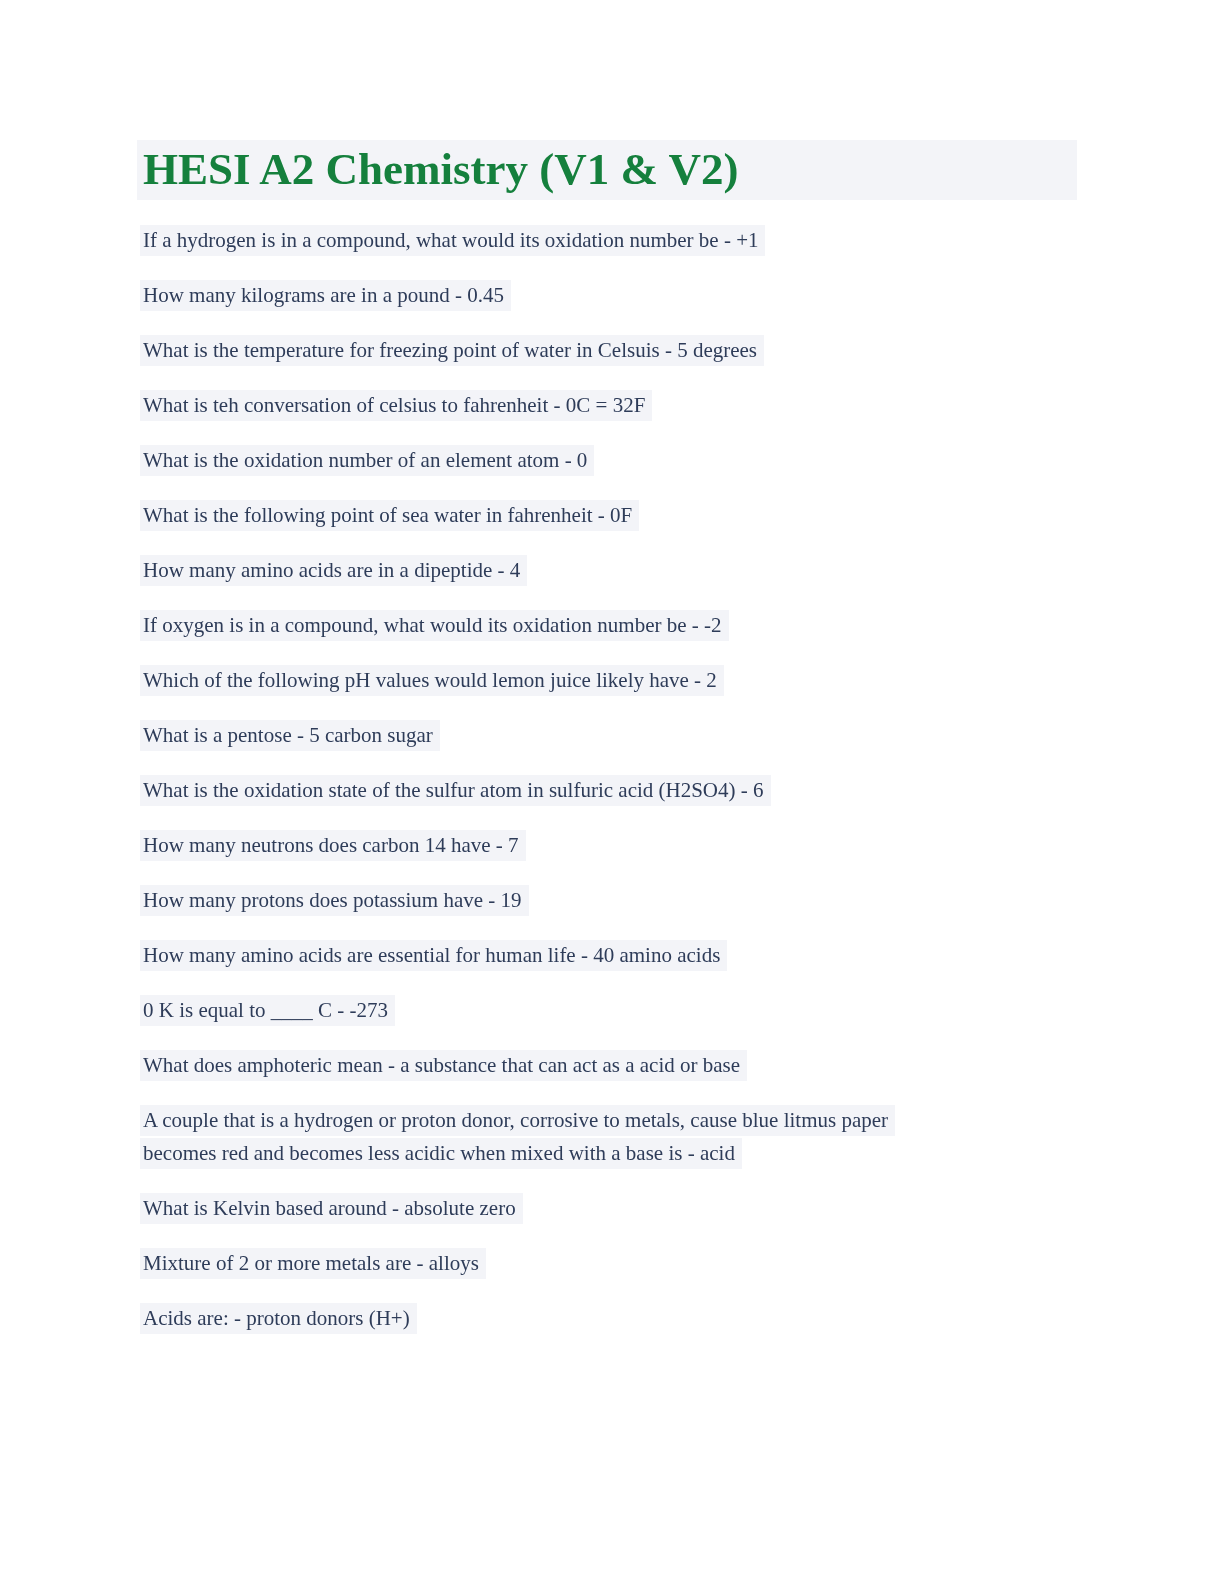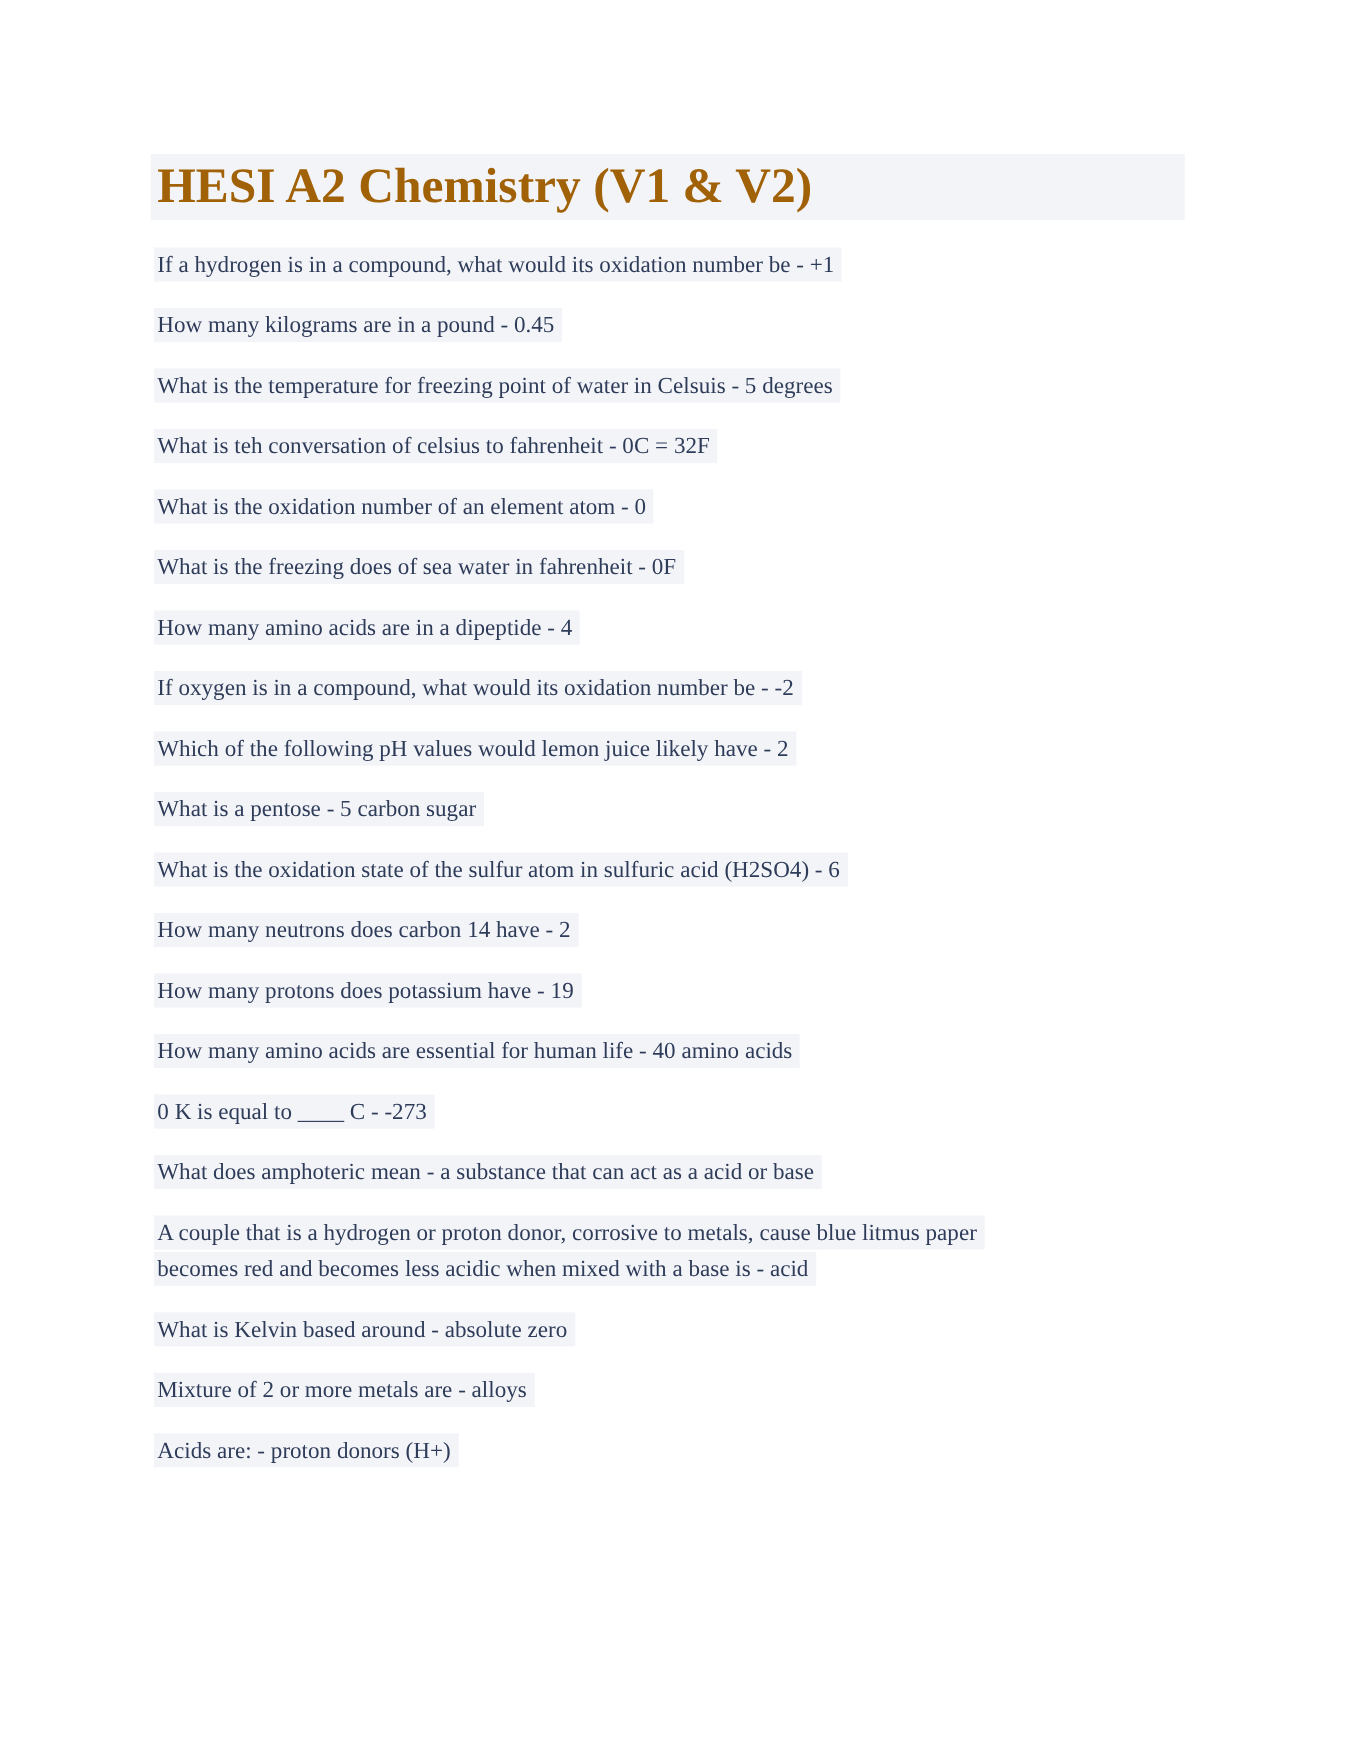--- a/index.html
+++ b/index.html
@@ -16,21 +16,21 @@
     padding: 140px 141px 0 143px;
     font-family: "Liberation Serif", "DejaVu Serif", serif;
     color: #2e3c59;
     overflow: hidden;
   }
   h1.title {
     margin: 0 0 24px 0;
     font-size: 45px;
     line-height: 48px;
     font-weight: bold;
-    color: #a16207;
+    color: #15803d;
     background: #f3f4f8;
     padding: 5px 0 7px 6px;
     margin-left: -6px;
     width: 940px;
     box-sizing: border-box;
     letter-spacing: 0px;
   }
   .qa-list p.line {
     margin: 0 0 22px 0;
     font-size: 21px;
@@ -49,27 +49,27 @@
 <body>
 
 <div class="page">
   <h1 class="title">HESI A2 Chemistry (V1 &amp; V2)</h1>
   <main class="qa-list">
       <p class="line"><span class="hl">If a hydrogen is in a compound, what would its oxidation number be - +1</span></p>
       <p class="line"><span class="hl">How many kilograms are in a pound - 0.45</span></p>
       <p class="line"><span class="hl">What is the temperature for freezing point of water in Celsuis - 5 degrees</span></p>
       <p class="line"><span class="hl">What is teh conversation of celsius to fahrenheit - 0C = 32F</span></p>
       <p class="line"><span class="hl">What is the oxidation number of an element atom - 0</span></p>
-      <p class="line"><span class="hl">What is the freezing does of sea water in fahrenheit - 0F</span></p>
+      <p class="line"><span class="hl">What is the following point of sea water in fahrenheit - 0F</span></p>
       <p class="line"><span class="hl">How many amino acids are in a dipeptide - 4</span></p>
       <p class="line"><span class="hl">If oxygen is in a compound, what would its oxidation number be - -2</span></p>
       <p class="line"><span class="hl">Which of the following pH values would lemon juice likely have - 2</span></p>
       <p class="line"><span class="hl">What is a pentose - 5 carbon sugar</span></p>
       <p class="line"><span class="hl">What is the oxidation state of the sulfur atom in sulfuric acid (H2SO4) - 6</span></p>
-      <p class="line"><span class="hl">How many neutrons does carbon 14 have - 2</span></p>
+      <p class="line"><span class="hl">How many neutrons does carbon 14 have - 7</span></p>
       <p class="line"><span class="hl">How many protons does potassium have - 19</span></p>
       <p class="line"><span class="hl">How many amino acids are essential for human life - 40 amino acids</span></p>
       <p class="line"><span class="hl">0 K is equal to ____ C - -273</span></p>
       <p class="line"><span class="hl">What does amphoteric mean - a substance that can act as a acid or base</span></p>
       <p class="line"><span class="hl">A couple that is a hydrogen or proton donor, corrosive to metals, cause blue litmus paper</span><br><span class="hl">becomes red and becomes less acidic when mixed with a base is - acid</span></p>
       <p class="line"><span class="hl">What is Kelvin based around - absolute zero</span></p>
       <p class="line"><span class="hl">Mixture of 2 or more metals are - alloys</span></p>
       <p class="line"><span class="hl">Acids are: - proton donors (H+)</span></p>
     </main>
 </div>

